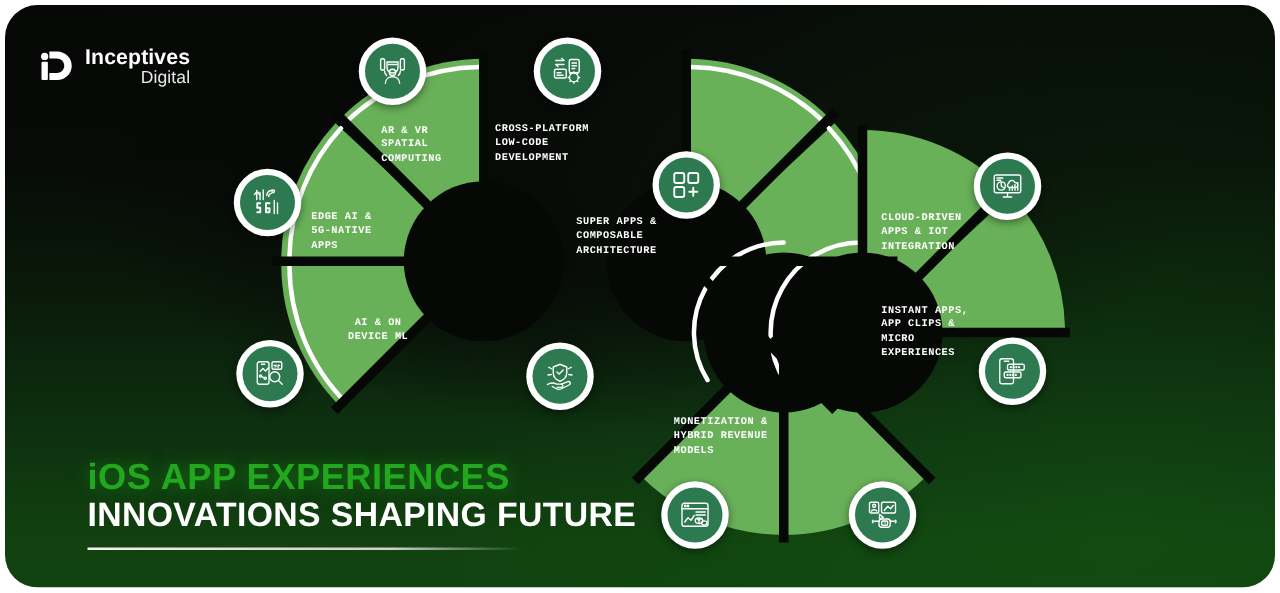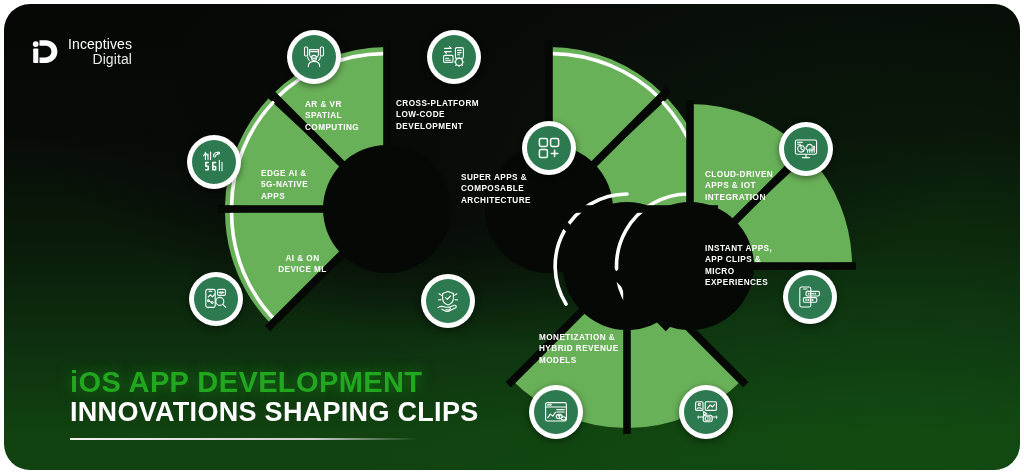--- a/index.html
+++ b/index.html
@@ -30,21 +30,21 @@
     content:"";position:absolute;inset:0;pointer-events:none;
     background:radial-gradient(circle at 88% 88%, rgba(20,90,22,.35), rgba(0,0,0,0) 55%);
   }
 
   
   .logo{
     position:absolute;left:28px;top:33px;display:flex;align-items:center;gap:9px;z-index:40;
   }
   .logo-mark{position:relative;width:27px;height:29px;flex:none;}
   .logo-text{display:flex;flex-direction:column;line-height:1.02;}
-  .logo-text .l1{color:#ffffff;font-size:14px;font-weight:400;letter-spacing:.1px;}
+  .logo-text .l1{color:#ffffff;font-size:17px;font-weight:700;letter-spacing:.1px;}
   .logo-text .l2{color:#e9e9e9;font-size:14px;font-weight:400;letter-spacing:.1px;text-align:right;}
 
   
   .title-block{position:absolute;left:66px;bottom:30px;z-index:40;}
   .title-1{
     font-size:29px;font-weight:bold;letter-spacing:.4px;color:#21a81f;
     text-shadow:0 0 14px rgba(33,168,31,.55);line-height:1.06;
   }
   .title-2{
     font-size:27px;font-weight:bold;letter-spacing:.3px;color:#ffffff;line-height:1.1;margin-top:1px;
@@ -54,21 +54,21 @@
     background:linear-gradient(90deg,#f2f2f2 0%, #cfcfcf 70%, rgba(210,210,210,0) 100%);
   }
 
   
   #diagram{position:absolute;left:0;top:0;width:1016px;height:466px;z-index:20;}
   #diagram svg{display:block;}
 
   .wlabel{
     position:absolute;z-index:30;color:#ffffff;
     font-size:8.2px;font-weight:bold;letter-spacing:.45px;line-height:1.38;
-    text-transform:uppercase;white-space:pre-line;pointer-events:none;
+    text-transform:uppercase;white-space:pre-line;pointer-events:none;font-family:Liberation Mono, monospace;
   }
 
   .ibubble{
     position:absolute;z-index:35;width:54px;height:54px;border-radius:50%;
     background:#ffffff;
     box-shadow:0 2px 7px rgba(0,0,0,.45);
     display:flex;align-items:center;justify-content:center;
   }
   .ibubble .disc{
     width:44px;height:44px;border-radius:50%;
@@ -200,21 +200,21 @@
         </g>
       </svg>
     </div>
 
     <div class="wlabel" style="left:301px;top:95px;width:95px;">AR &amp; VR
 SPATIAL
 COMPUTING</div>
     <div class="wlabel" style="left:392px;top:94px;width:110px;">CROSS-PLATFORM
 LOW-CODE
 DEVELOPMENT</div>
-    <div class="wlabel" style="left:245px;top:164px;width:95px;margin-left:12px;">EDGE AI &amp;
+    <div class="wlabel" style="left:245px;top:164px;width:95px;">EDGE AI &amp;
 5G-NATIVE
 APPS</div>
     <div class="wlabel" style="left:457px;top:168px;width:110px;">SUPER APPS &amp;
 COMPOSABLE
 ARCHITECTURE</div>
     <div class="wlabel" style="left:251px;top:249px;width:95px;text-align:center;">AI &amp; ON
 DEVICE ML</div>
     <div class="wlabel" style="left:701px;top:165px;width:105px;">CLOUD-DRIVEN
 APPS &amp; IOT
 INTEGRATION</div>
@@ -368,19 +368,19 @@
           <rect x="10.2" y="16.2" width="9" height="6.6" rx="2.2"></rect>
           <rect x="12.3" y="17.8" width="4.8" height="3.4" rx="0.8"></rect>
           <path d="M6.2 18 h4 M19.2 18 h3.4"></path>
           <path d="M5.4 17.2 a1.4 1.4 0 0 0 0 2 M23.4 17.2 a1.4 1.4 0 0 1 0 2"></path>
           <text x="14.7" y="20.6" font-size="3.4" fill="#ffffff" stroke="none" text-anchor="middle" font-family="Liberation Sans, sans-serif">9</text>
         </svg>
       </div>
     </div>
 
     <div class="title-block">
-      <div class="title-1">iOS APP DEVELOPMENT</div>
-      <div class="title-2">INNOVATIONS SHAPING CLIPS</div>
+      <div class="title-1">iOS APP EXPERIENCES</div>
+      <div class="title-2">INNOVATIONS SHAPING FUTURE</div>
       <div class="title-rule"></div>
     </div>
 
   </div>
 </div>
 
 </body></html>

